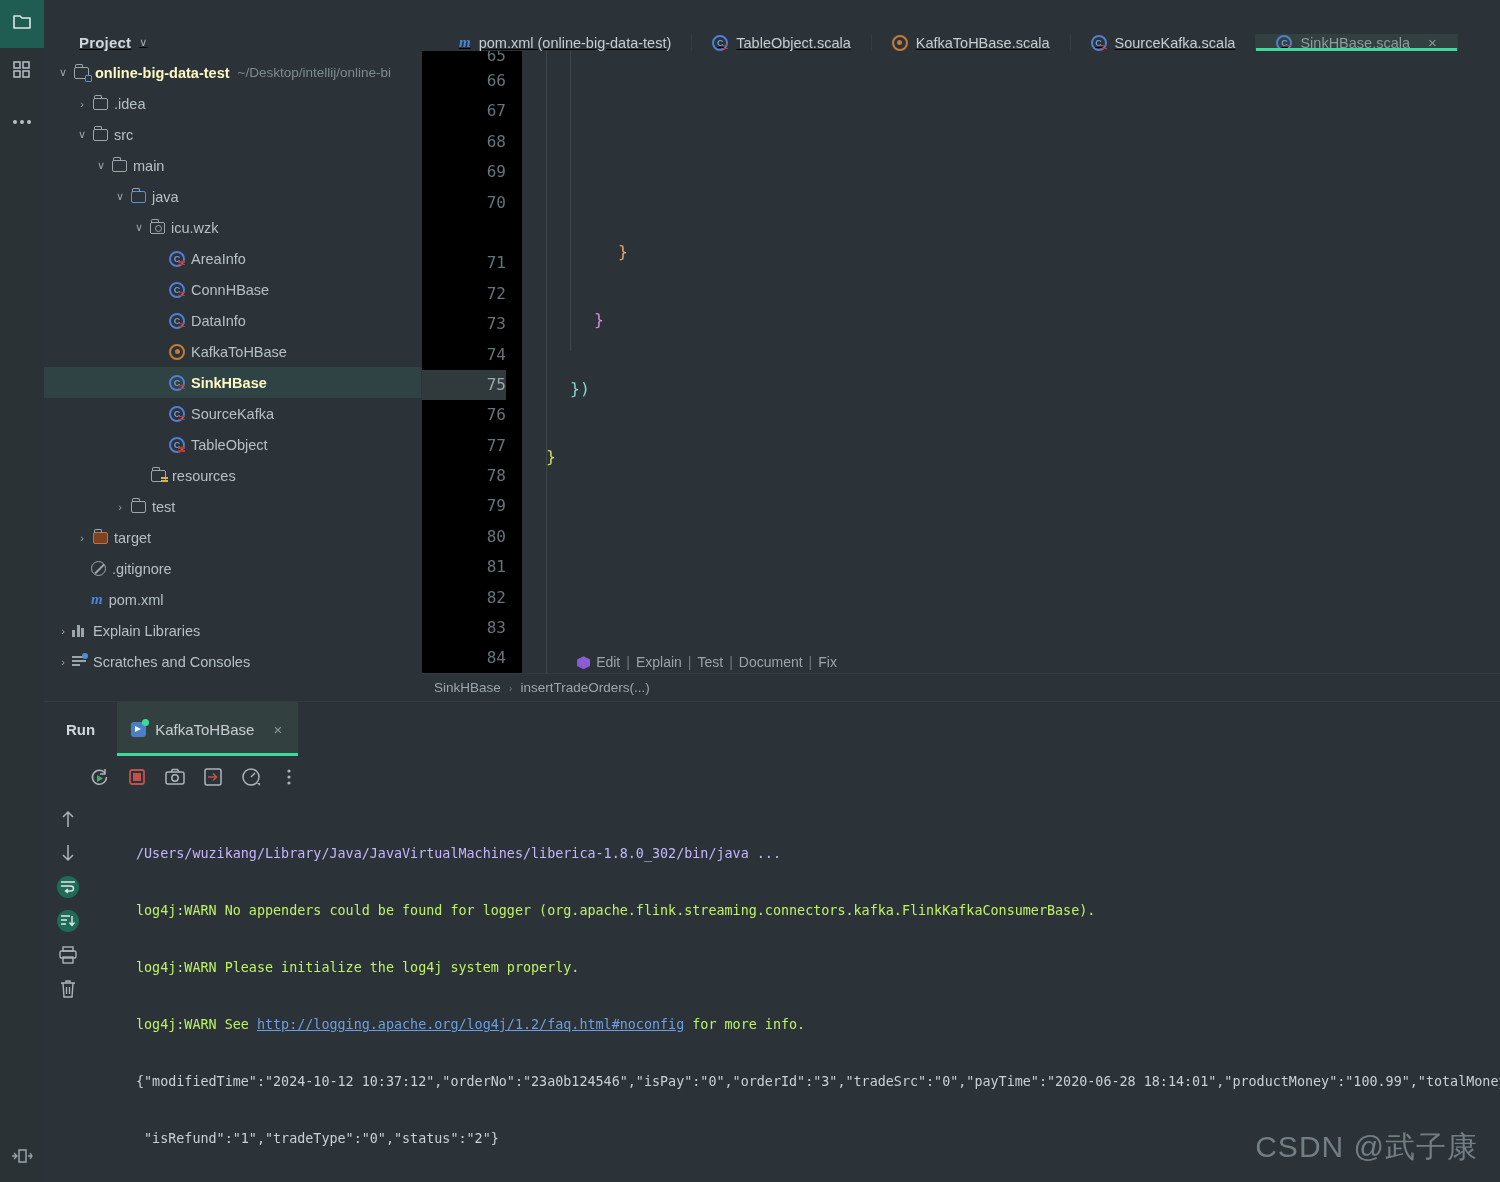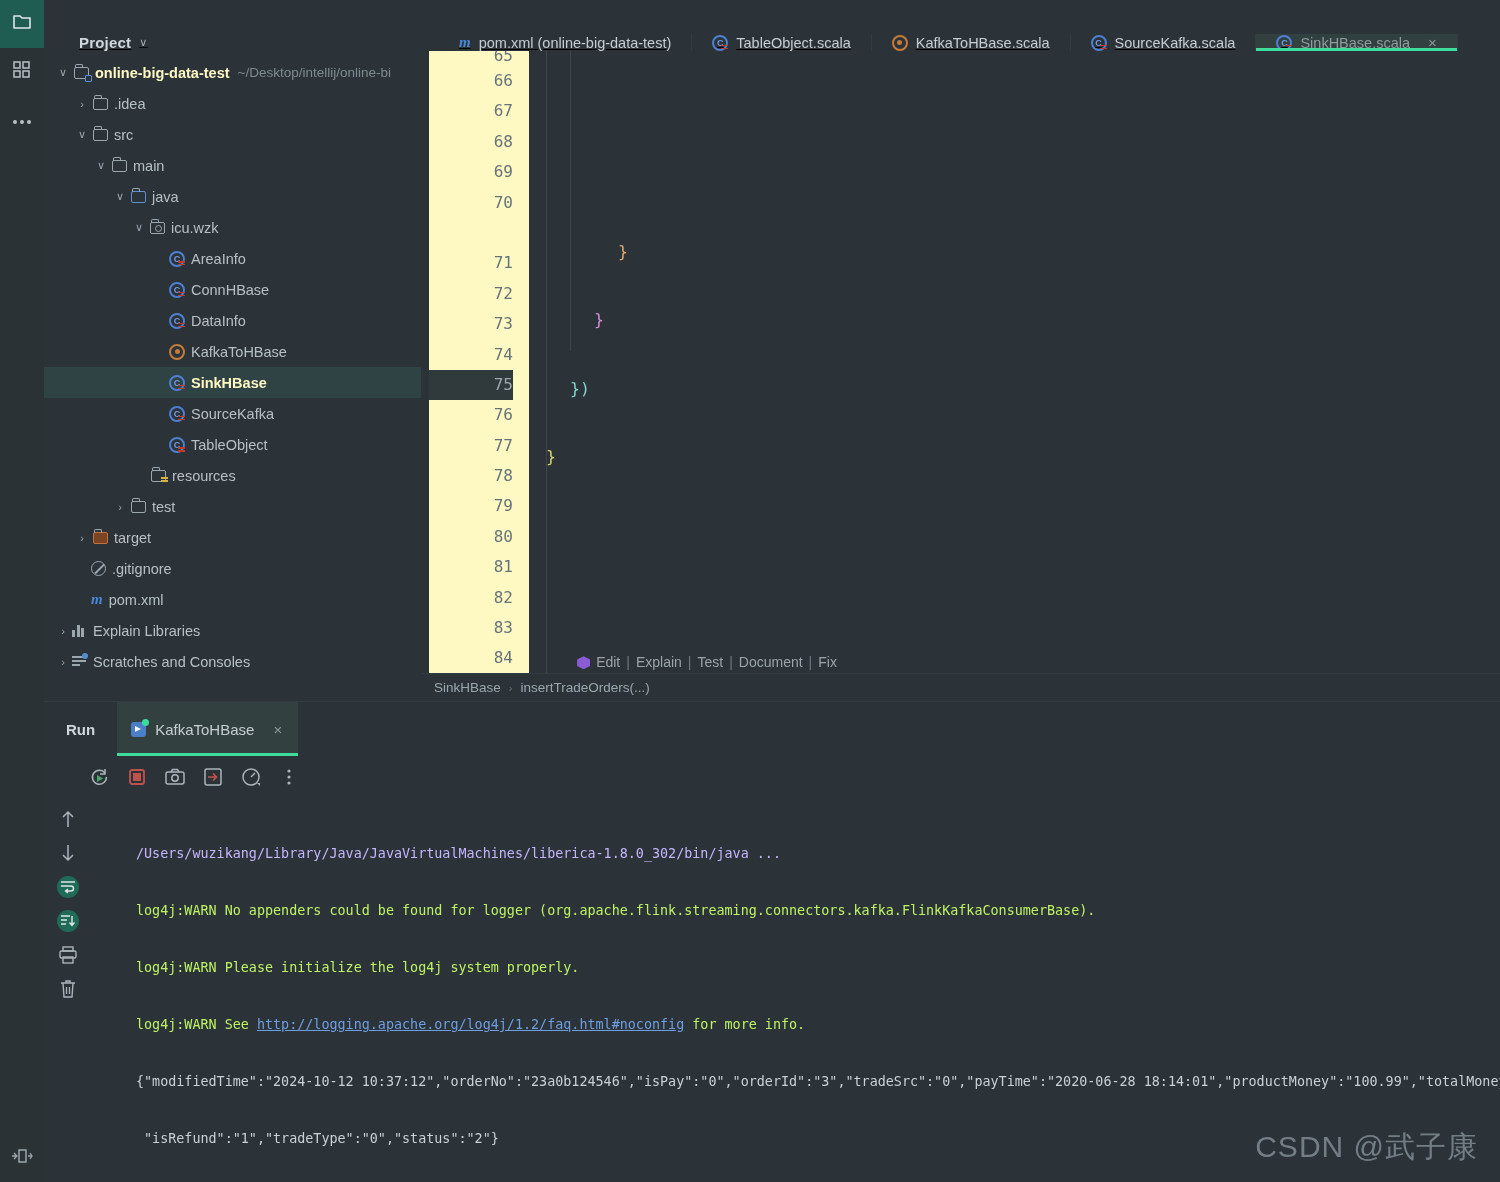--- a/index.html
+++ b/index.html
@@ -99,22 +99,22 @@
   .scratch i{position:absolute;left:0;height:1.8px;background:#9aa7ad;}
   .scratch .s1{top:1px;width:11px;} .scratch .s2{top:5px;width:14px;} .scratch .s3{top:9px;width:8px;}
   .scratch::after{content:"";position:absolute;right:-1px;top:-2px;width:6px;height:6px;border-radius:50%;background:#4f8fd0;}
 
   
   .editor {
     position: absolute; left: 422px; top: 51px; right: 0; height: 622px;
     background: #2b3338; overflow: hidden;
   }
   .gutter {
-    position:absolute; left:7px; top:0; width:100px; height:100%;
-    background:#fef9c3; color:#66747a; font-family:"DejaVu Sans Mono", monospace;
+    position:absolute; left:0; top:0; width:100px; height:100%;
+    background:#000000; color:#66747a; font-family:"DejaVu Sans Mono", monospace;
     font-size:16px; text-align:right; padding-right:16px;
   }
   .gutter .ln { height:30.4px; line-height:30.4px; }
   .gutter .ln.cur { background:#30393c; color:#9aa7ad; }
   .code {
     position:absolute; left:100px; top:0; right:0; height:100%;
     font-family:"DejaVu Sans Mono", monospace; font-size:16.5px; color:#bcc6cb;
     white-space: pre; overflow: hidden;
   }
   .code .cl { height:30.4px; line-height:30.4px; padding-left: 24px; position:relative; }

